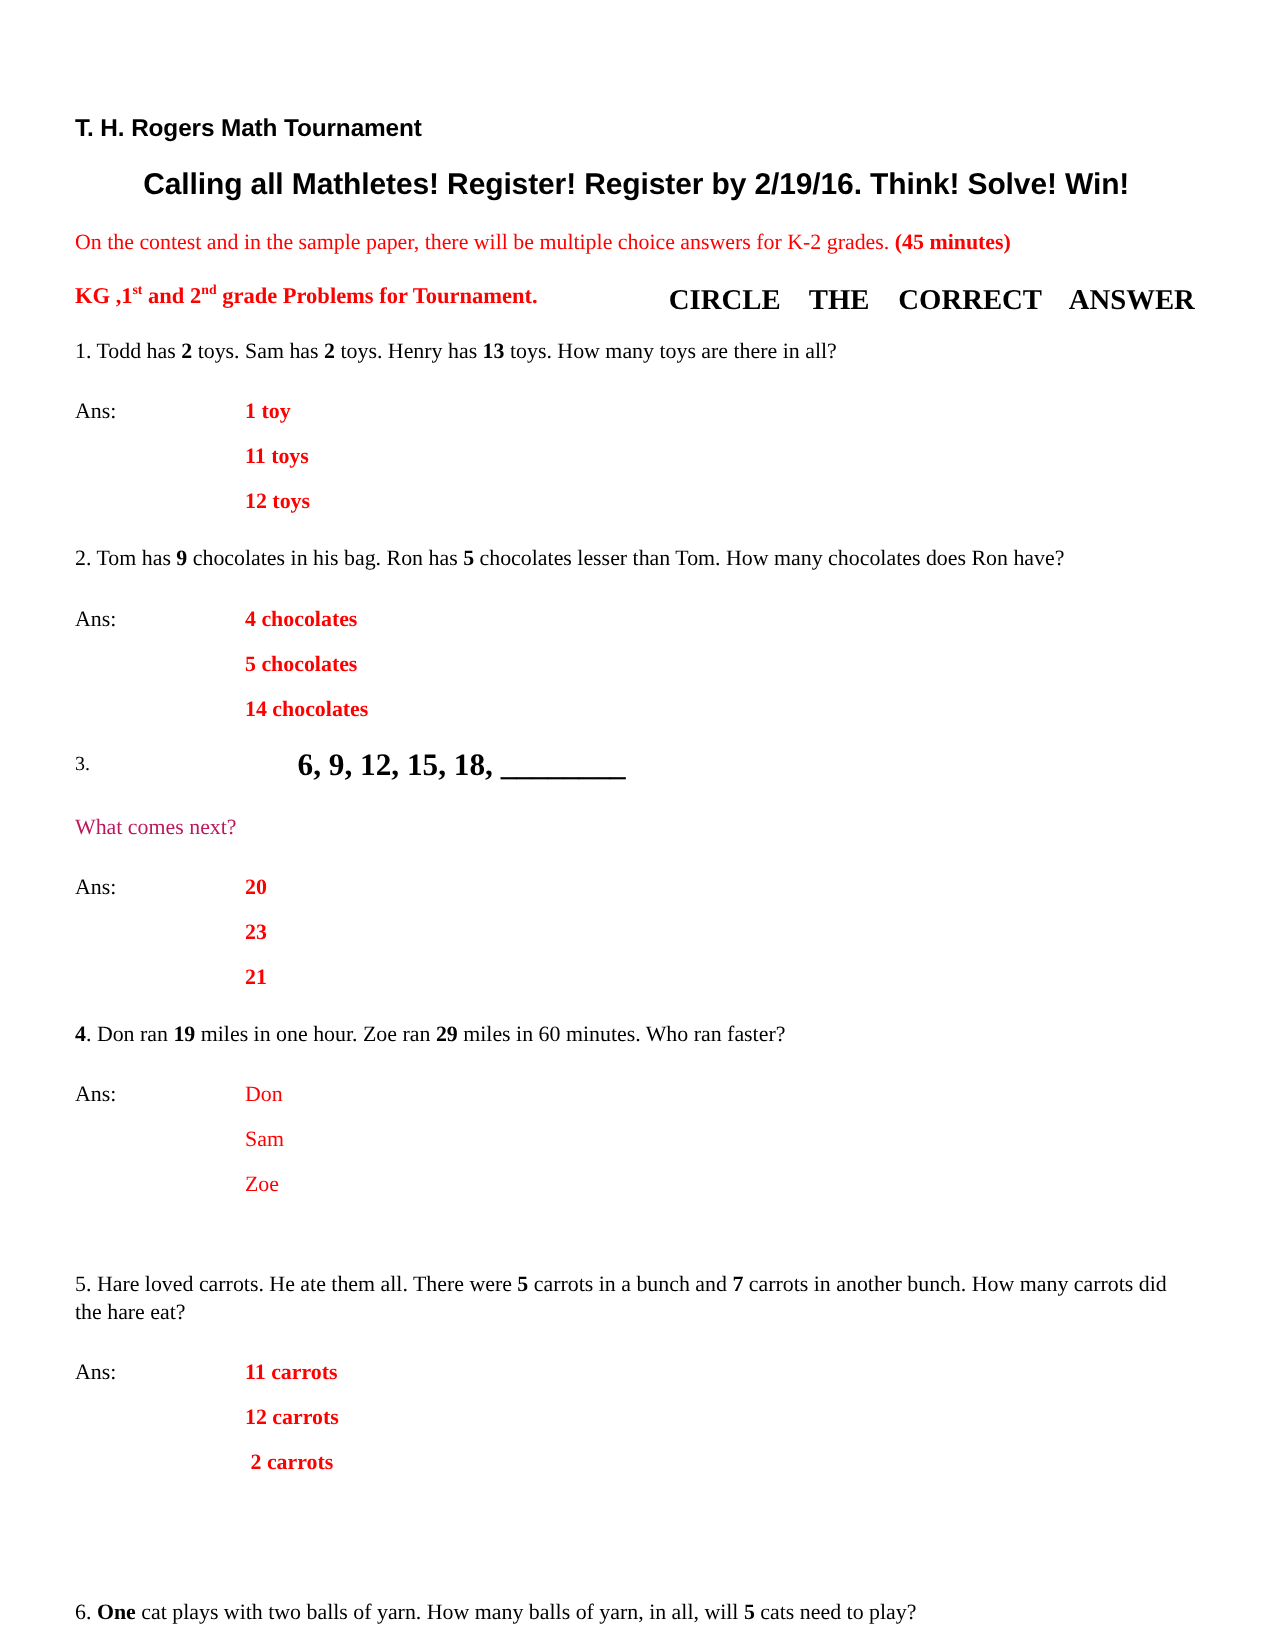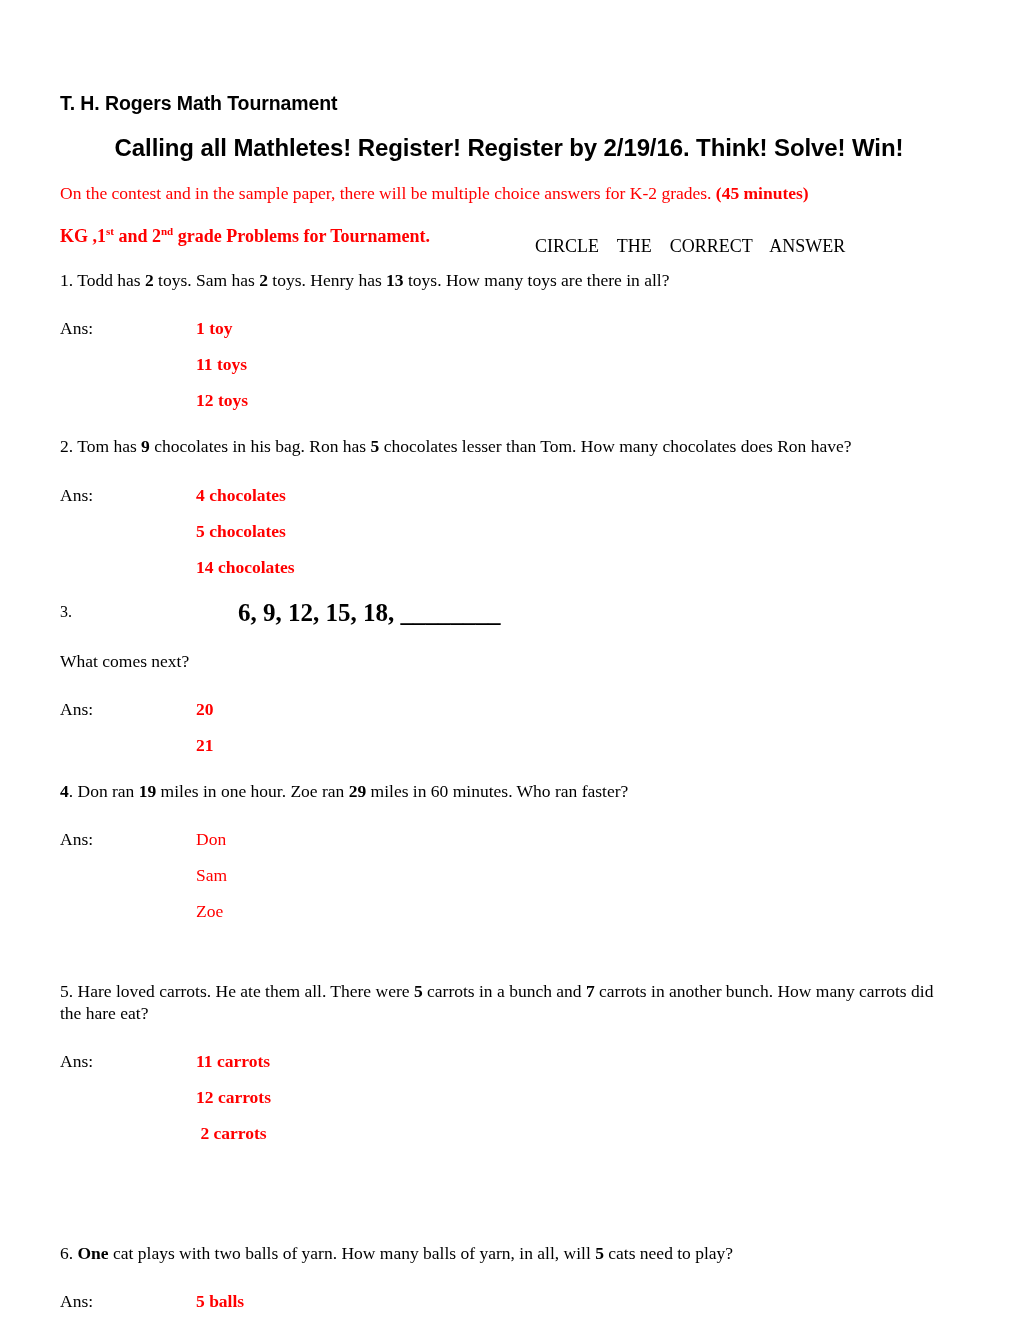--- a/index.html
+++ b/index.html
@@ -68,23 +68,23 @@
     display: inline-block;
   }
   .gradeline .left sup {
     font-size: 11px;
     vertical-align: super;
     line-height: 0;
   }
   .gradeline .right {
     position: absolute;
     left: 475px;
-    top: 10px;
-    font-size: 18px;
-    font-weight: normal;
+    top: 0;
+    font-size: 23px;
+    font-weight: bold;
     color: #000000;
     white-space: pre;
   }
 
   
   .question {
     font-size: 17.5px;
     color: #000000;
     line-height: 1.22;
     margin: 0 0 19px 0;
@@ -105,21 +105,21 @@
     position: absolute;
     left: 178px;
     top: -4px;
     font-size: 25px;
     font-weight: bold;
     color: #000000;
     white-space: pre;
   }
   .q-plain {
     font-size: 17.5px;
-    color: #000000;
+    color: #be185d;
     line-height: 1.22;
     margin: 0 0 19px 0;
   }
 
   
   .ans-block {
     margin: 0 0 18px 0;
   }
   .ans-row {
     position: relative;
@@ -197,20 +197,23 @@
       </div>
       <div>
         <div class="q-seq-row"><span class="qnum">3.</span><span class="seq">6, 9, 12, 15, 18, ________</span></div>
         <div class="q-plain">What comes next?</div>
         <div class="ans-block">
           <div class="ans-row">
             <span class="ans-label">Ans:</span>
             <span class="ans-opt bold">20</span>
           </div>
           <div class="ans-row">
+            <span class="ans-opt bold">23</span>
+          </div>
+          <div class="ans-row">
             <span class="ans-opt bold">21</span>
           </div>
         </div>
       </div>
       <div>
         <p class="question"><b>4</b><span>. Don ran </span><b>19</b><span> miles in one hour. Zoe ran </span><b>29</b><span> miles in 60 minutes. Who ran faster?</span></p>
         <div class="ans-block">
           <div class="ans-row">
             <span class="ans-label">Ans:</span>
             <span class="ans-opt plain">Don</span>

